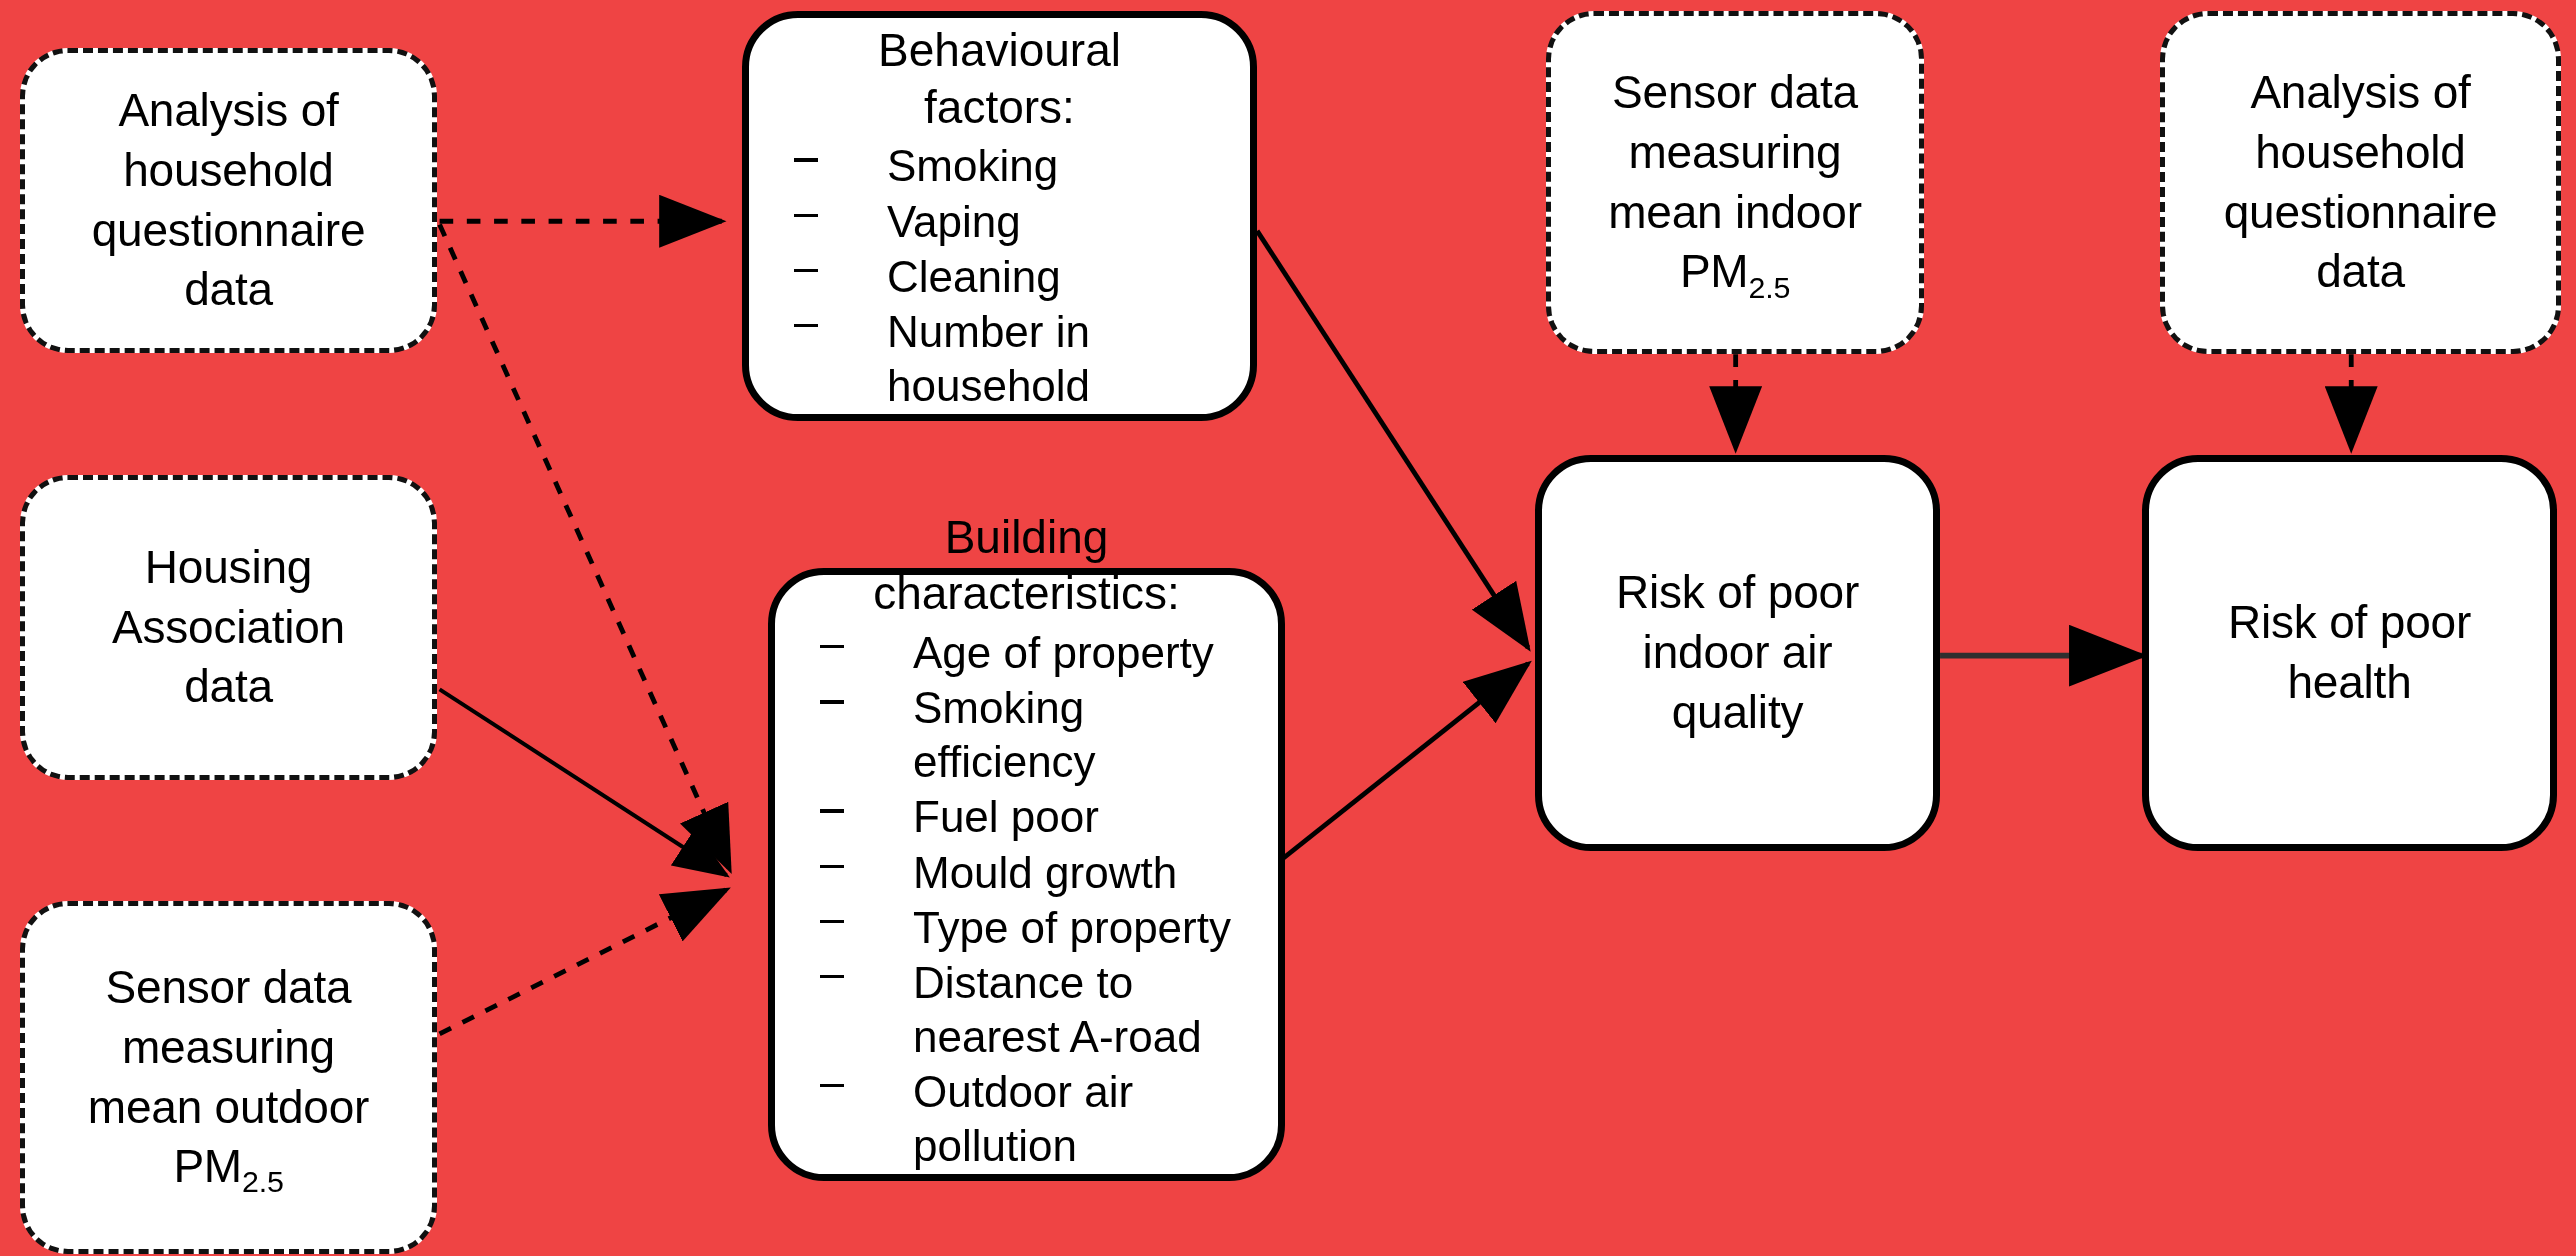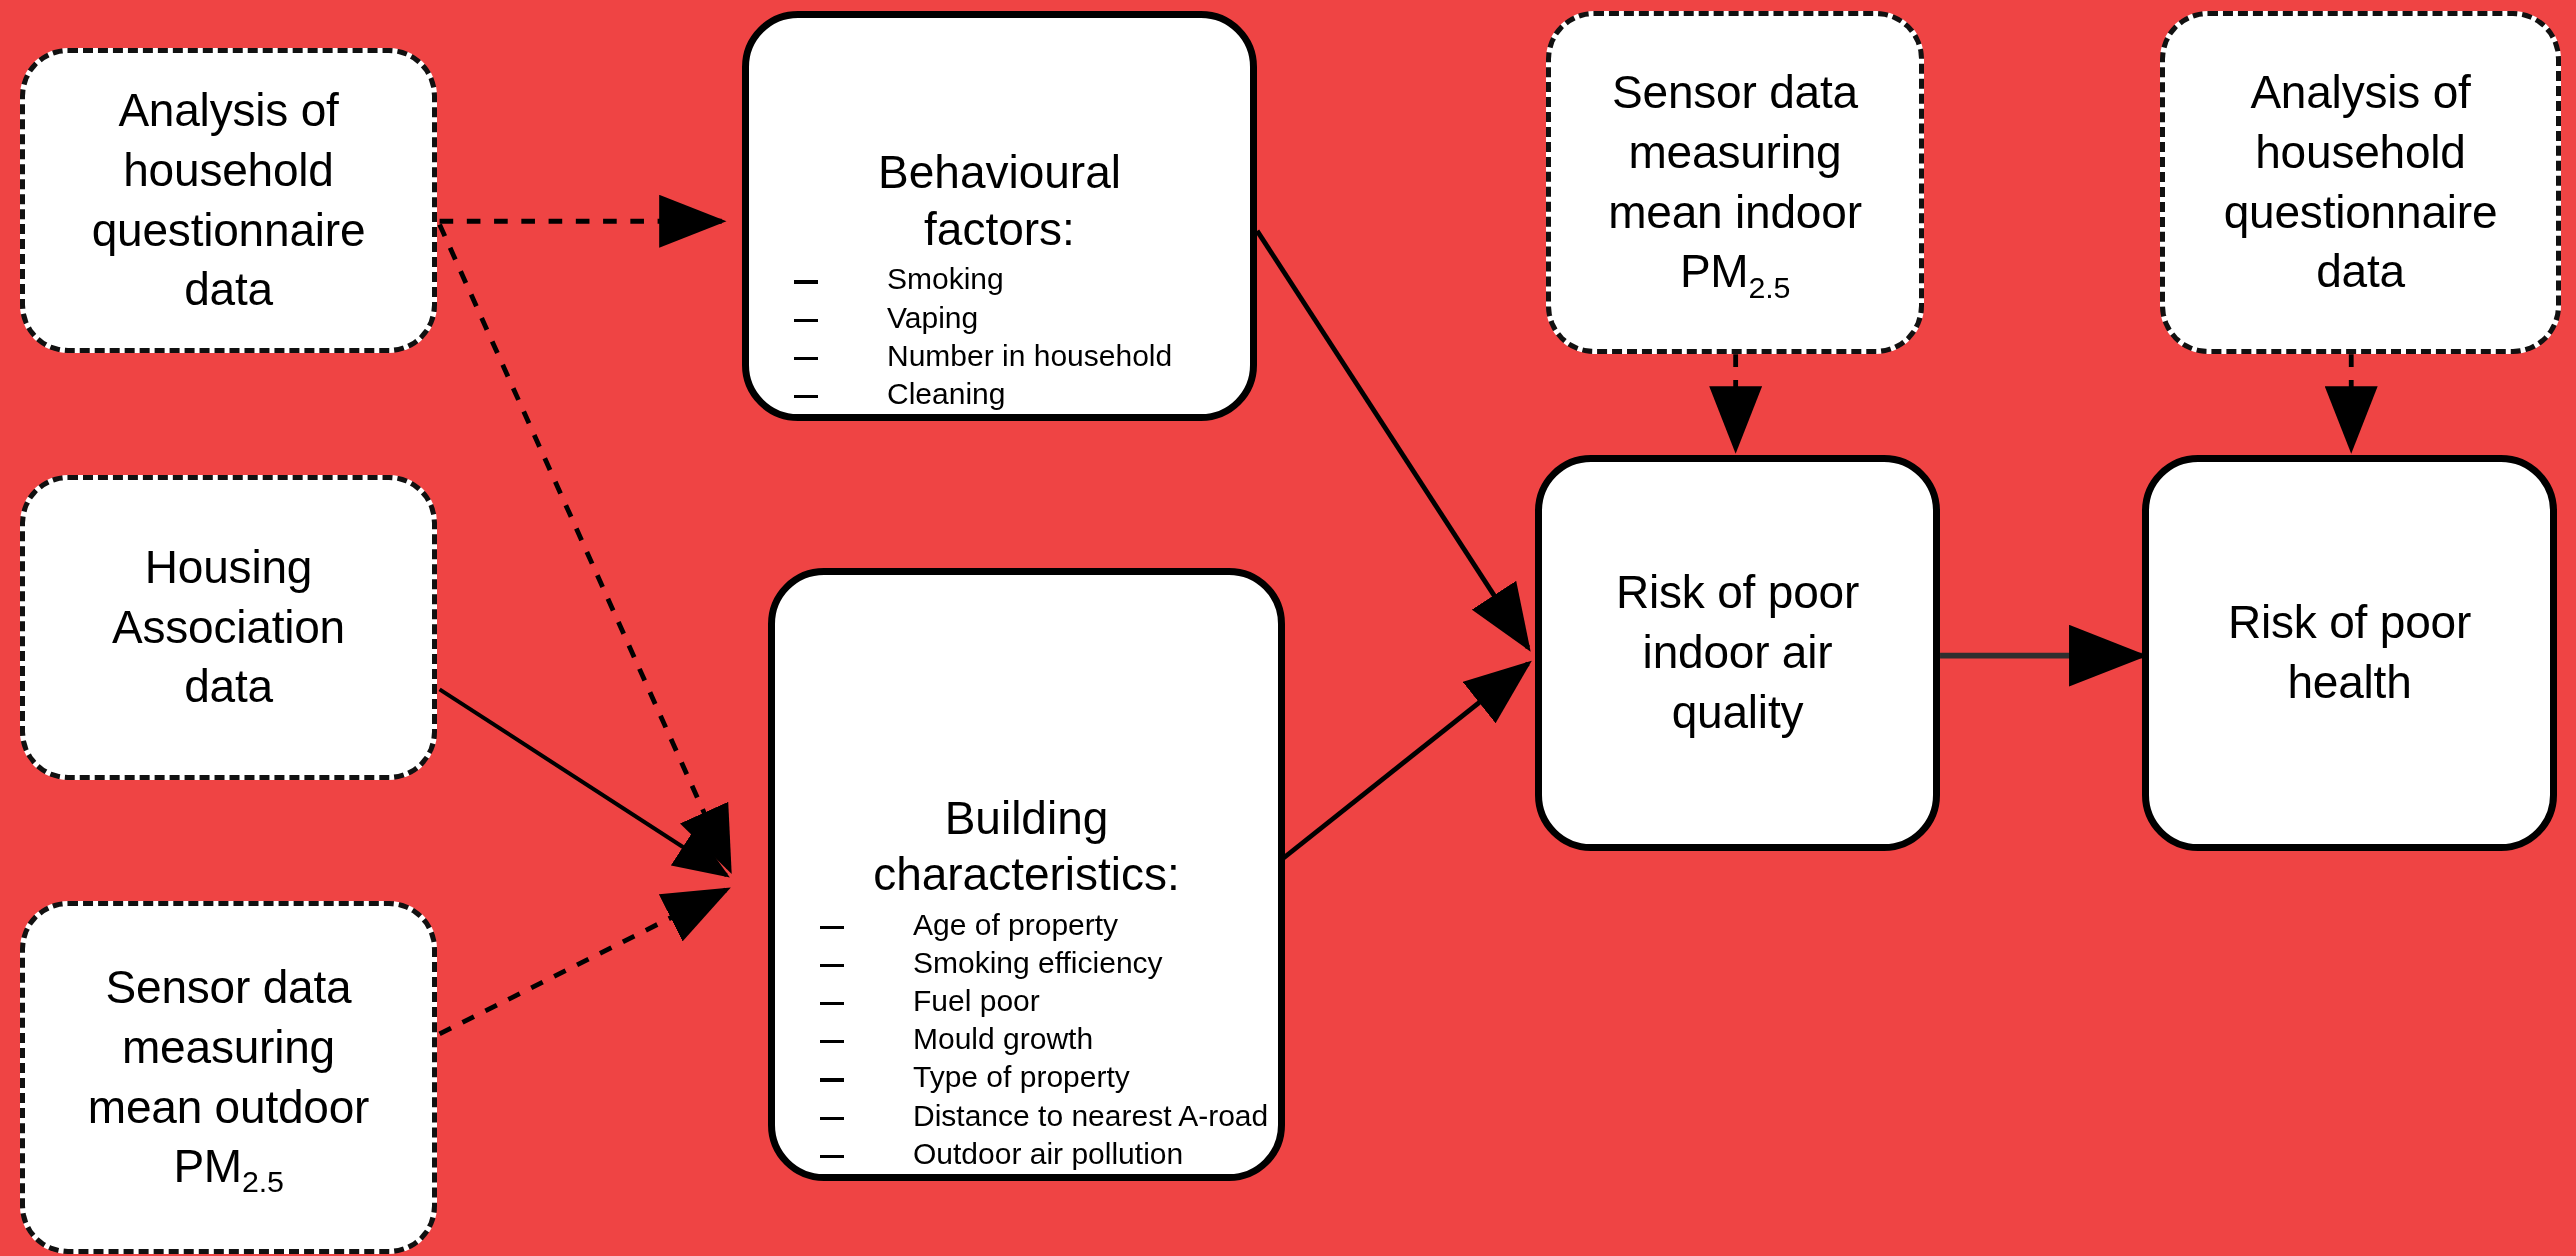--- a/index.html
+++ b/index.html
@@ -51,21 +51,21 @@
   }
   ul.bullets{
     list-style:none;
     margin:4.8px 0 0 0;
     padding:0 0 0 45px;
     width:100%;
     box-sizing:border-box;
   }
   ul.bullets li{
     position:relative;
-    font-size:30px;
+    font-size:44px;
     line-height:1.22;
     padding-left:93px;
     margin:0 0 1.6px 0;
     text-align:left;
   }
   ul.bullets li::before{
     content:"";
     position:absolute;
     left:0;
     top:19px;
@@ -128,22 +128,22 @@
 mean outdoor
 PM</span><span class="sub">2.5</span></div>
   </div>
 
   <div class="node solid listnode" style="left:742px; top:11.2px; width:515px; height:410px;">
     <div class="list-heading">Behavioural
 factors:</div>
     <ul class="bullets">
       <li>Smoking</li>
       <li>Vaping</li>
+      <li>Cleaning</li>
       <li>Number in household</li>
-      <li>Cleaning</li>
     </ul>
   </div>
 
   <div class="node solid listnode" style="left:768px; top:568px; width:517px; height:613px;">
     <div class="list-heading">Building
 characteristics:</div>
     <ul class="bullets">
       <li>Age of property</li>
       <li>Smoking efficiency</li>
       <li>Fuel poor</li>

